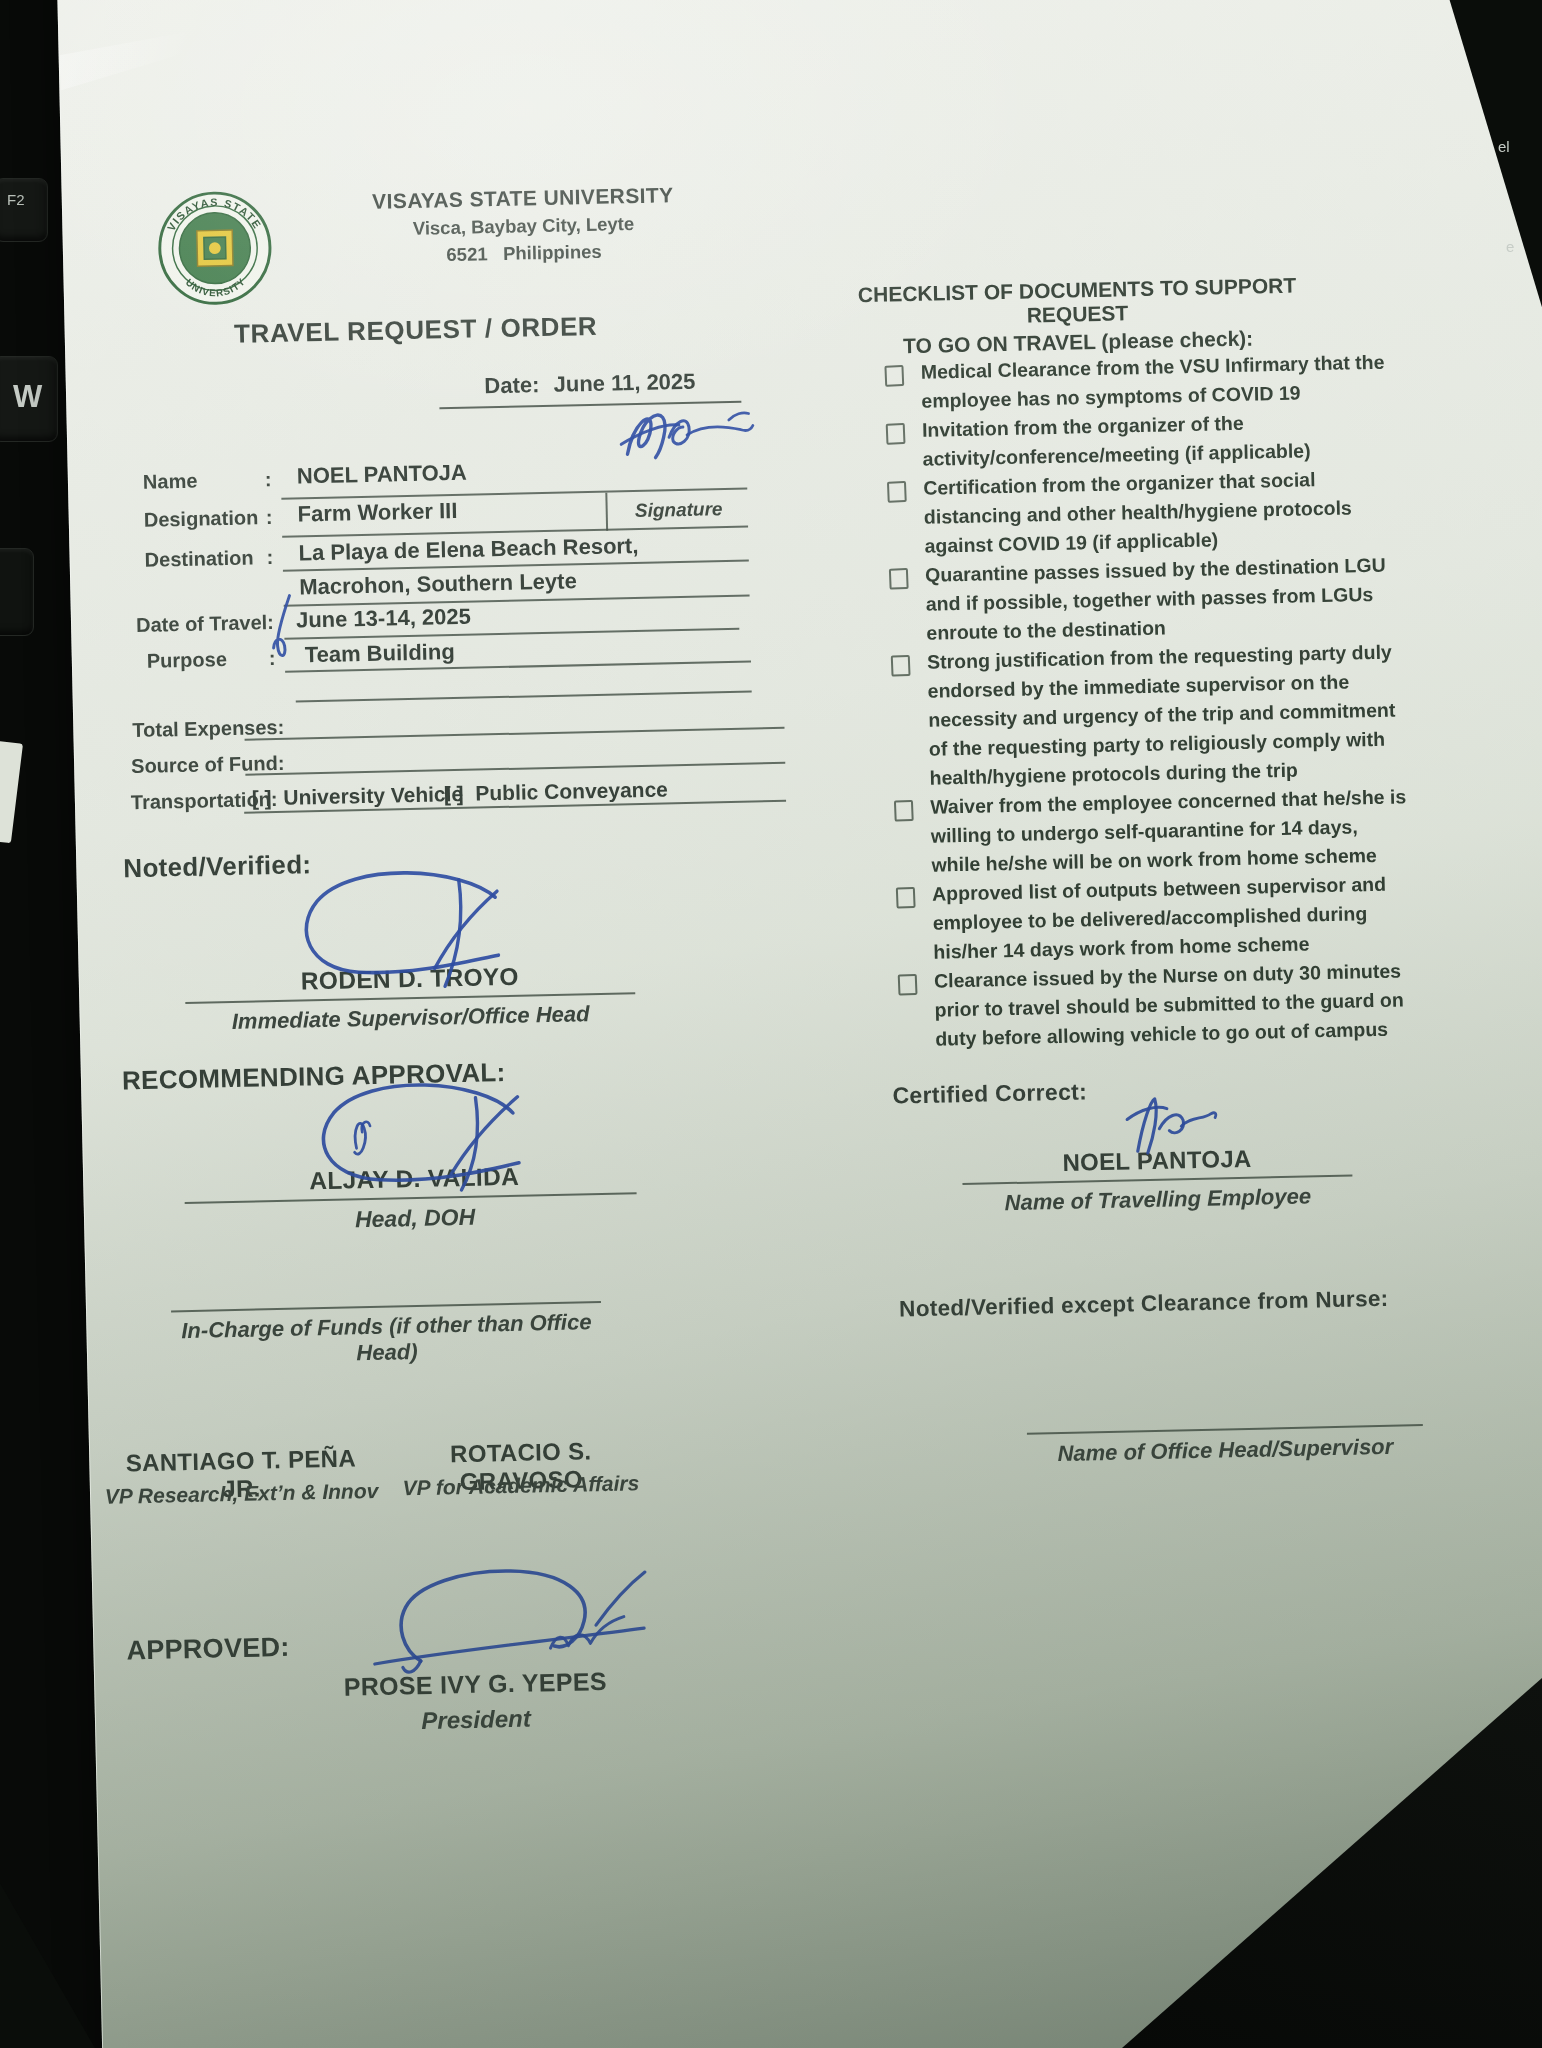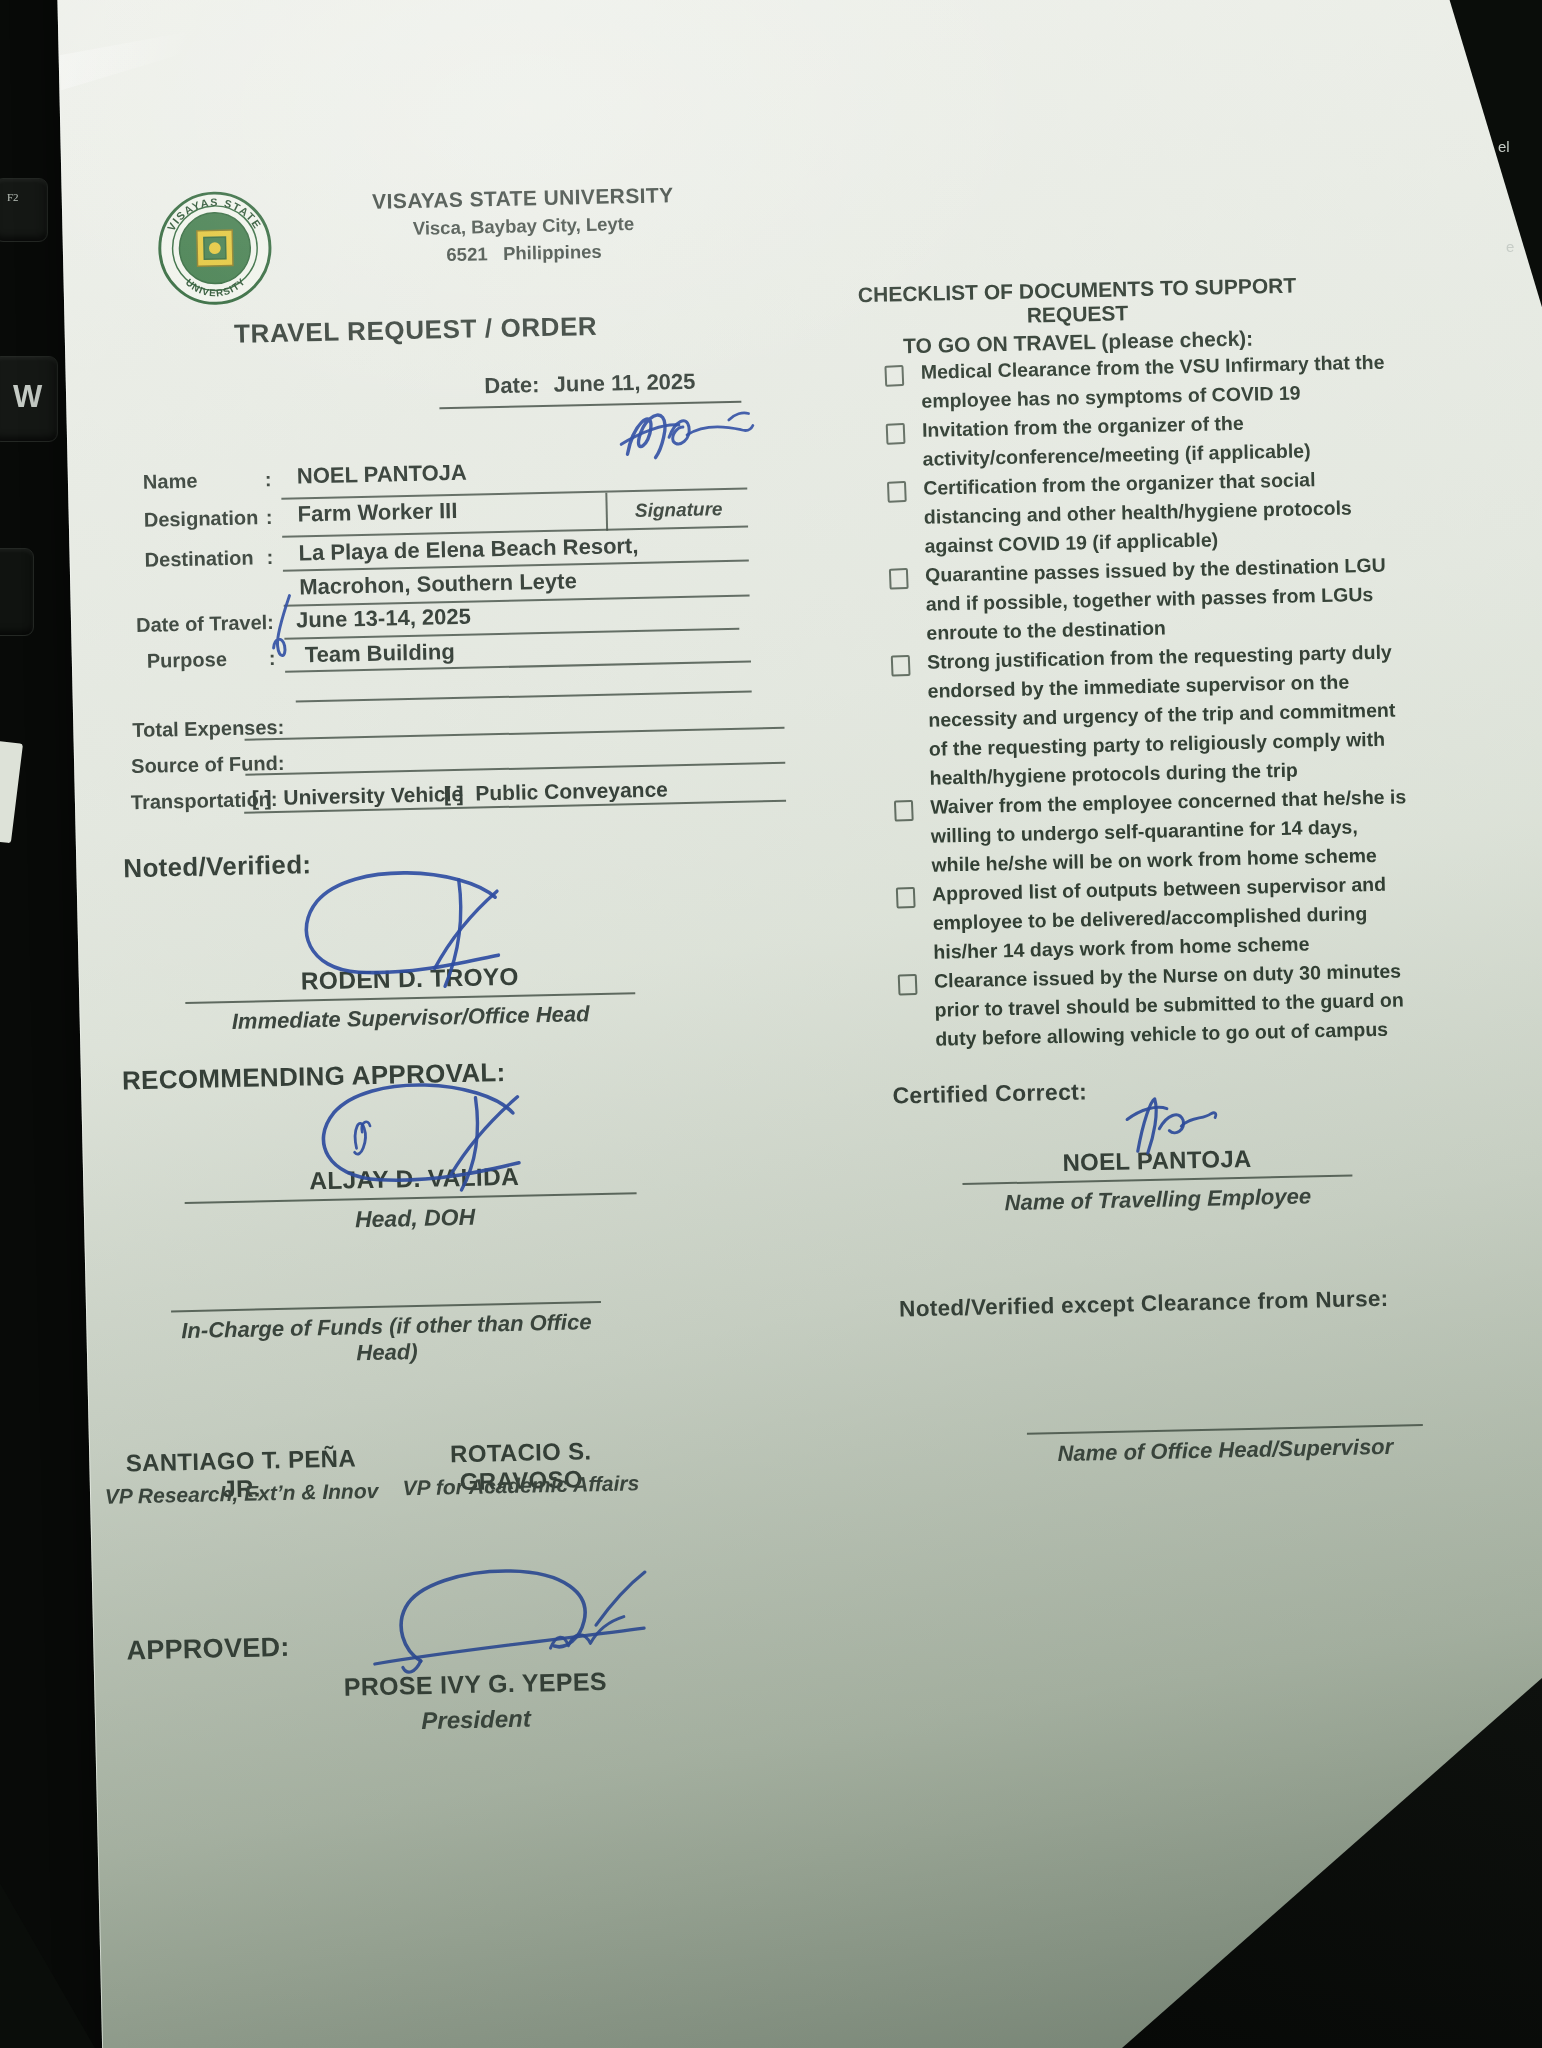--- a/index.html
+++ b/index.html
@@ -47,21 +47,21 @@
   .ck-text{font-size:19.5px;font-weight:bold;color:#2f3c31;line-height:29px;
     white-space:pre-line;width:575px;}
   .ink-sig{position:absolute;z-index:40;}
   .ink-sig path{fill:none;stroke:#2a4aa3;stroke-linecap:round;stroke-linejoin:round;opacity:.92;}
   text{user-select:none;}
 </style>
 </head>
 <body>
 
 <div class="key" style="left:-6px;top:178px;width:52px;height:62px;">
-  <span class="abs" style="left:12px;top:12px;font-size:11px;font-family:Liberation Serif, serif;">F2</span>
+  <span class="abs" style="left:12px;top:12px;font-size:15px;">F2</span>
 </div>
 <div class="key" style="left:-8px;top:356px;width:64px;height:84px;">
   <span class="abs" style="left:20px;top:22px;font-size:31px;font-weight:bold;color:#c6ccc6;">W</span>
 </div>
 <div class="key" style="left:-14px;top:548px;width:46px;height:86px;background:#101310;"></div>
 <div class="sliver" style="left:-9px;top:742px;width:26px;height:100px;"></div>
 
 <div class="paper">
   <div class="crease"></div>
 

